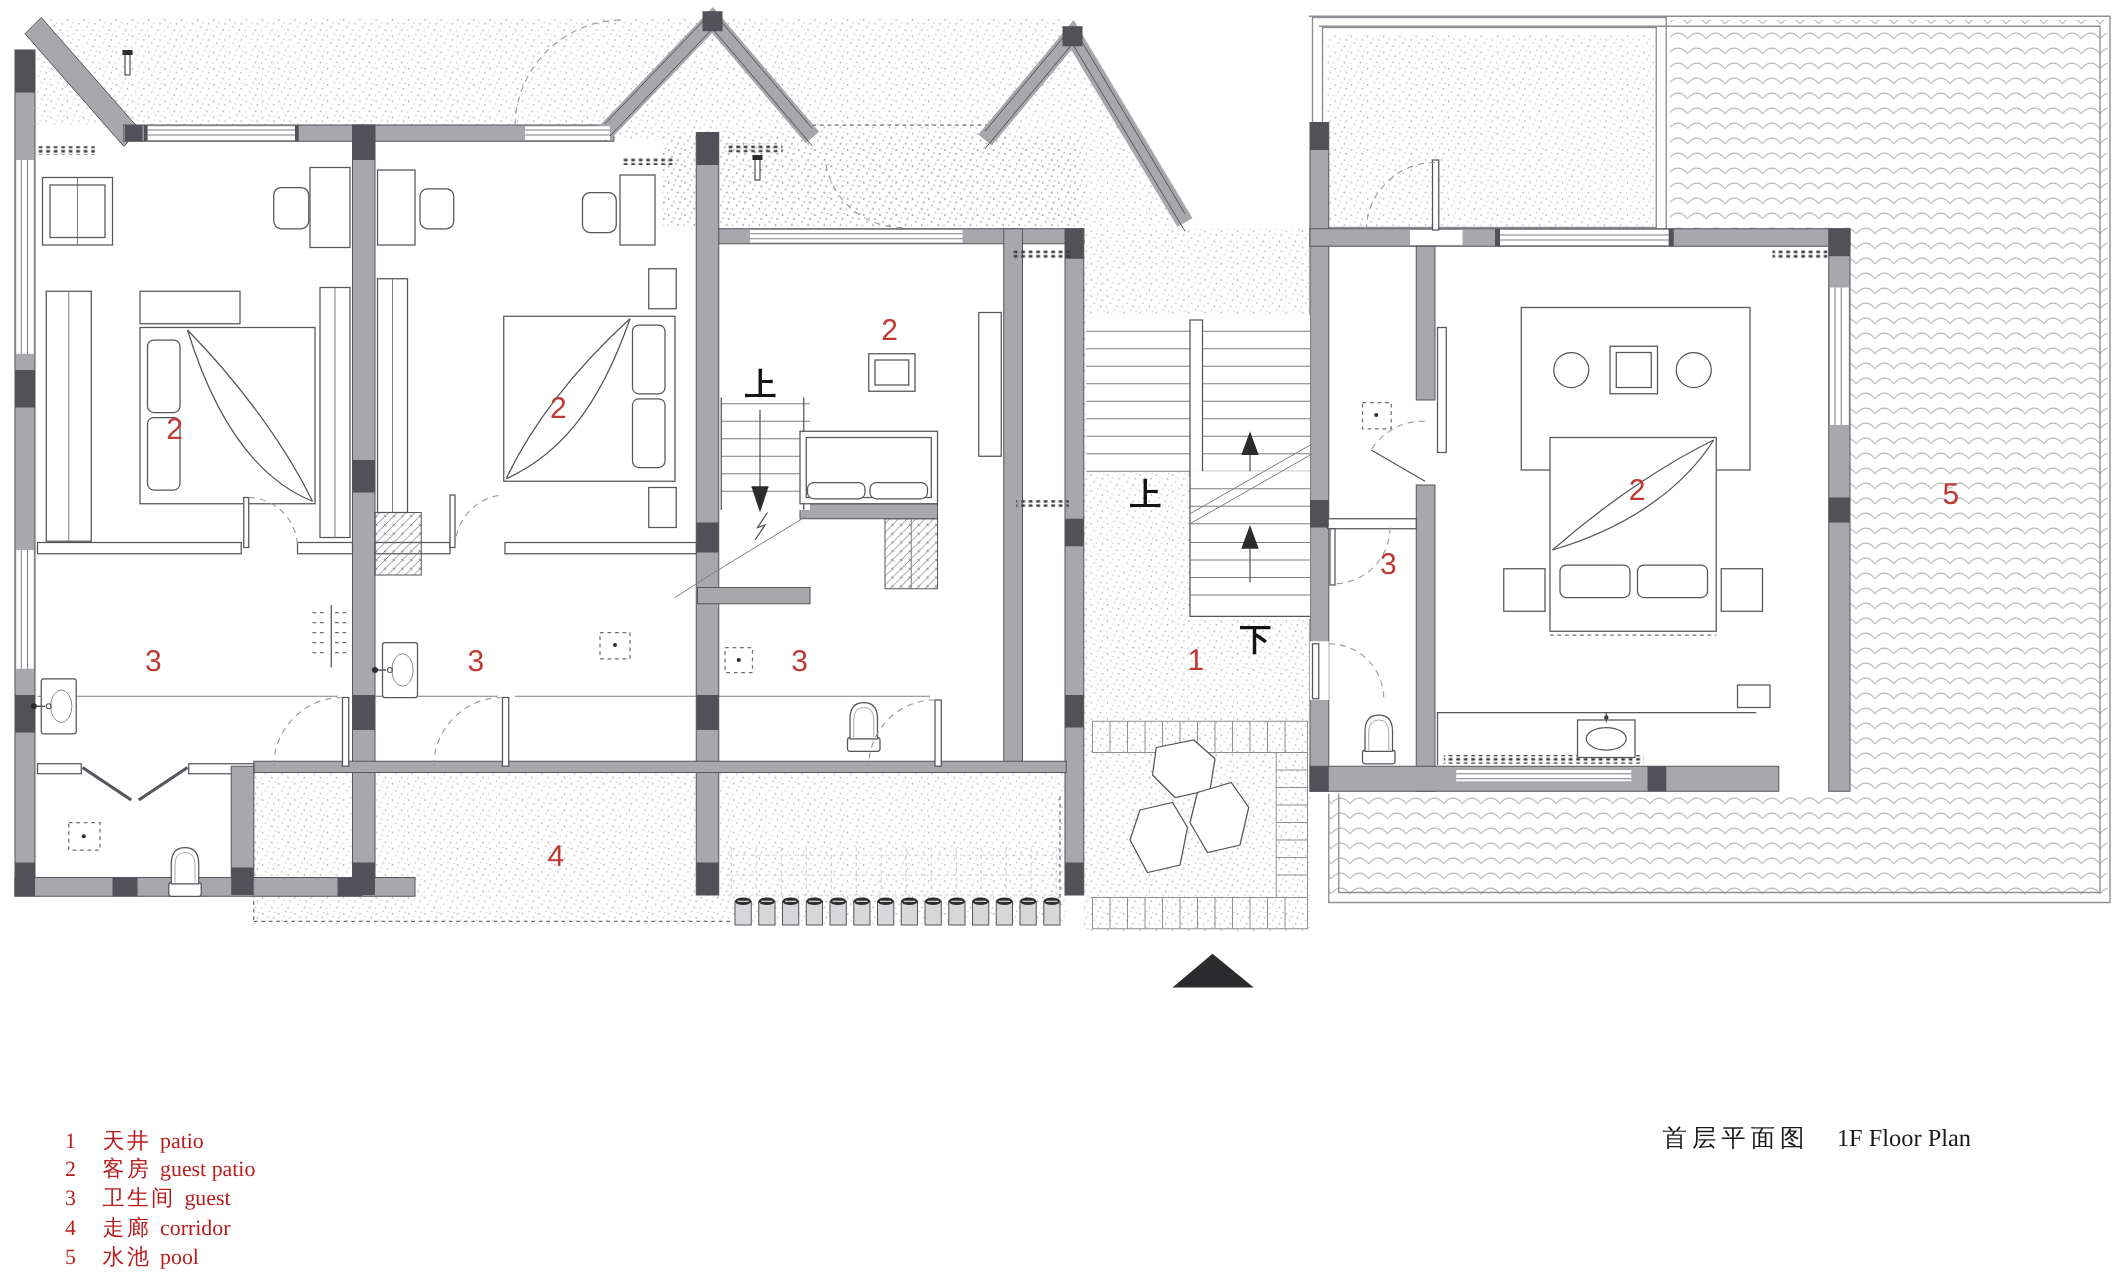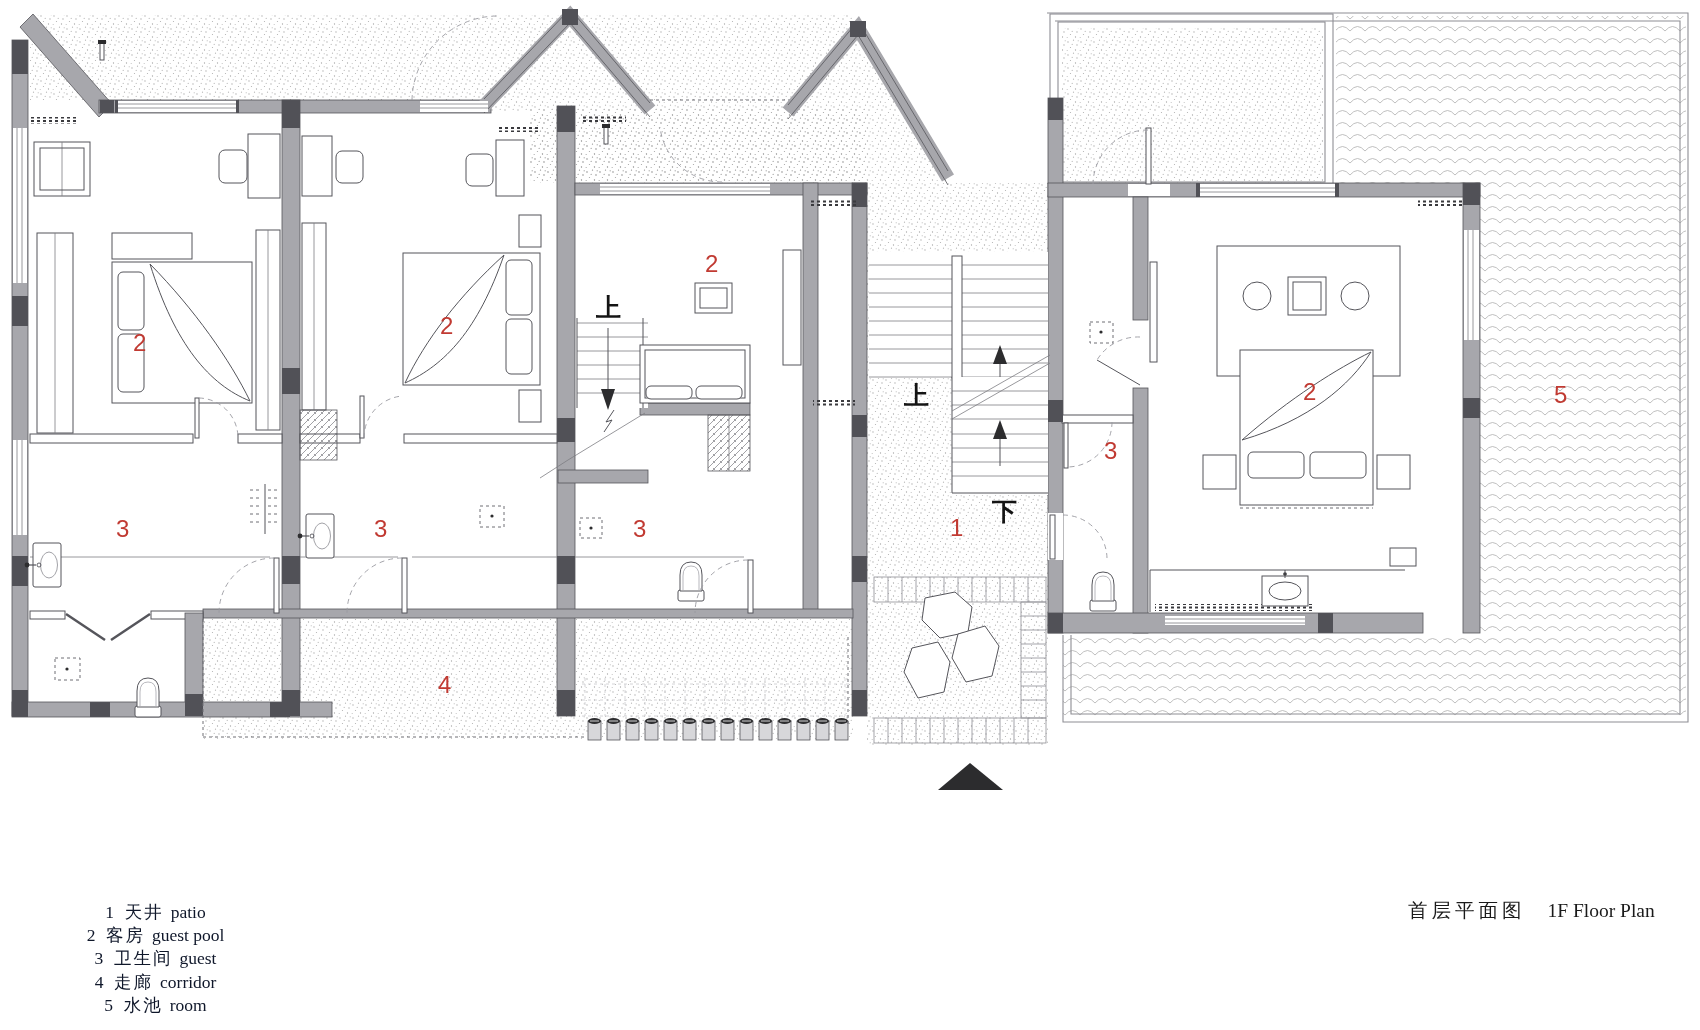--- a/index.html
+++ b/index.html
@@ -13,25 +13,25 @@
   .fn {fill:none;stroke:#55555b;stroke-width:1;}
   .fl {fill:none;stroke:#7d7d83;stroke-width:.8;}
   .fe {fill:none;stroke:#8e8e94;stroke-width:1.1;}
   .dash {fill:none;stroke:#9a9aa0;stroke-width:.9;stroke-dasharray:5 4;}
   .dash2{fill:none;stroke:#6f6f75;stroke-width:1;stroke-dasharray:3 3;}
   .ghost{fill:none;stroke:#cfcfd2;stroke-width:.9;stroke-dasharray:3 3;}
   .blk{fill:#2c2c2e;}
   text.red{fill:#c13a32;font-family:"Liberation Sans",sans-serif;font-size:24px;}
   text.cjk{fill:#141414;font-family:"Liberation Serif",serif;font-size:25px;font-weight:700;}
   
-  #legend{position:absolute;left:76px;top:901px;font-size:17.5px;color:#0f172a;text-align:center;}
+  #legend{position:absolute;left:52px;top:901px;font-size:17.5px;color:#b91c1c;}
   #legend .row{height:23.2px;line-height:23.2px;white-space:nowrap;}
   #legend .num{display:inline-block;width:30px;}
   #legend .zh{margin-right:7px;letter-spacing:2px;}
-  #plan-title{position:absolute;left:1408px;top:897px;font-size:19.5px;color:#1a1a1a;white-space:nowrap;}
+  #plan-title{position:absolute;left:1330px;top:897px;font-size:19.5px;color:#1a1a1a;white-space:nowrap;}
   #plan-title .zh{letter-spacing:4px;margin-right:22px;}
 </style>
 </head>
 <body>
 
 <div id="page">
 <svg width="1700" height="1030" viewBox="0 0 1700 1030" aria-label="1F floor plan">
   <defs>
     <pattern id="stipple" width="13" height="13" patternUnits="userSpaceOnUse">
       <circle cx="2" cy="3" r=".65" fill="#a9a9a9"></circle>
@@ -457,22 +457,22 @@
     <text class="red" x="1554" y="403">5</text>
     <text class="cjk" x="596" y="316">上</text>
     <text class="cjk" x="904" y="404">上</text>
     <text class="cjk" x="992" y="520">下</text>
     <polygon class="blk" points="938,790 1003,790 970,763"></polygon>
   </g>
 </svg>
 
 <div id="legend">
   <div class="row"><span class="num">1</span><span class="zh">天井</span><span class="en">patio</span></div>
-  <div class="row"><span class="num">2</span><span class="zh">客房</span><span class="en">guest pool</span></div>
+  <div class="row"><span class="num">2</span><span class="zh">客房</span><span class="en">guest patio</span></div>
   <div class="row"><span class="num">3</span><span class="zh">卫生间</span><span class="en">guest</span></div>
   <div class="row"><span class="num">4</span><span class="zh">走廊</span><span class="en">corridor</span></div>
-  <div class="row"><span class="num">5</span><span class="zh">水池</span><span class="en">room</span></div>
+  <div class="row"><span class="num">5</span><span class="zh">水池</span><span class="en">pool</span></div>
 </div>
 
 <div id="plan-title">
   <span class="zh">首层平面图</span><span class="en">1F Floor Plan</span>
 </div>
 </div>
 
 </body></html>

